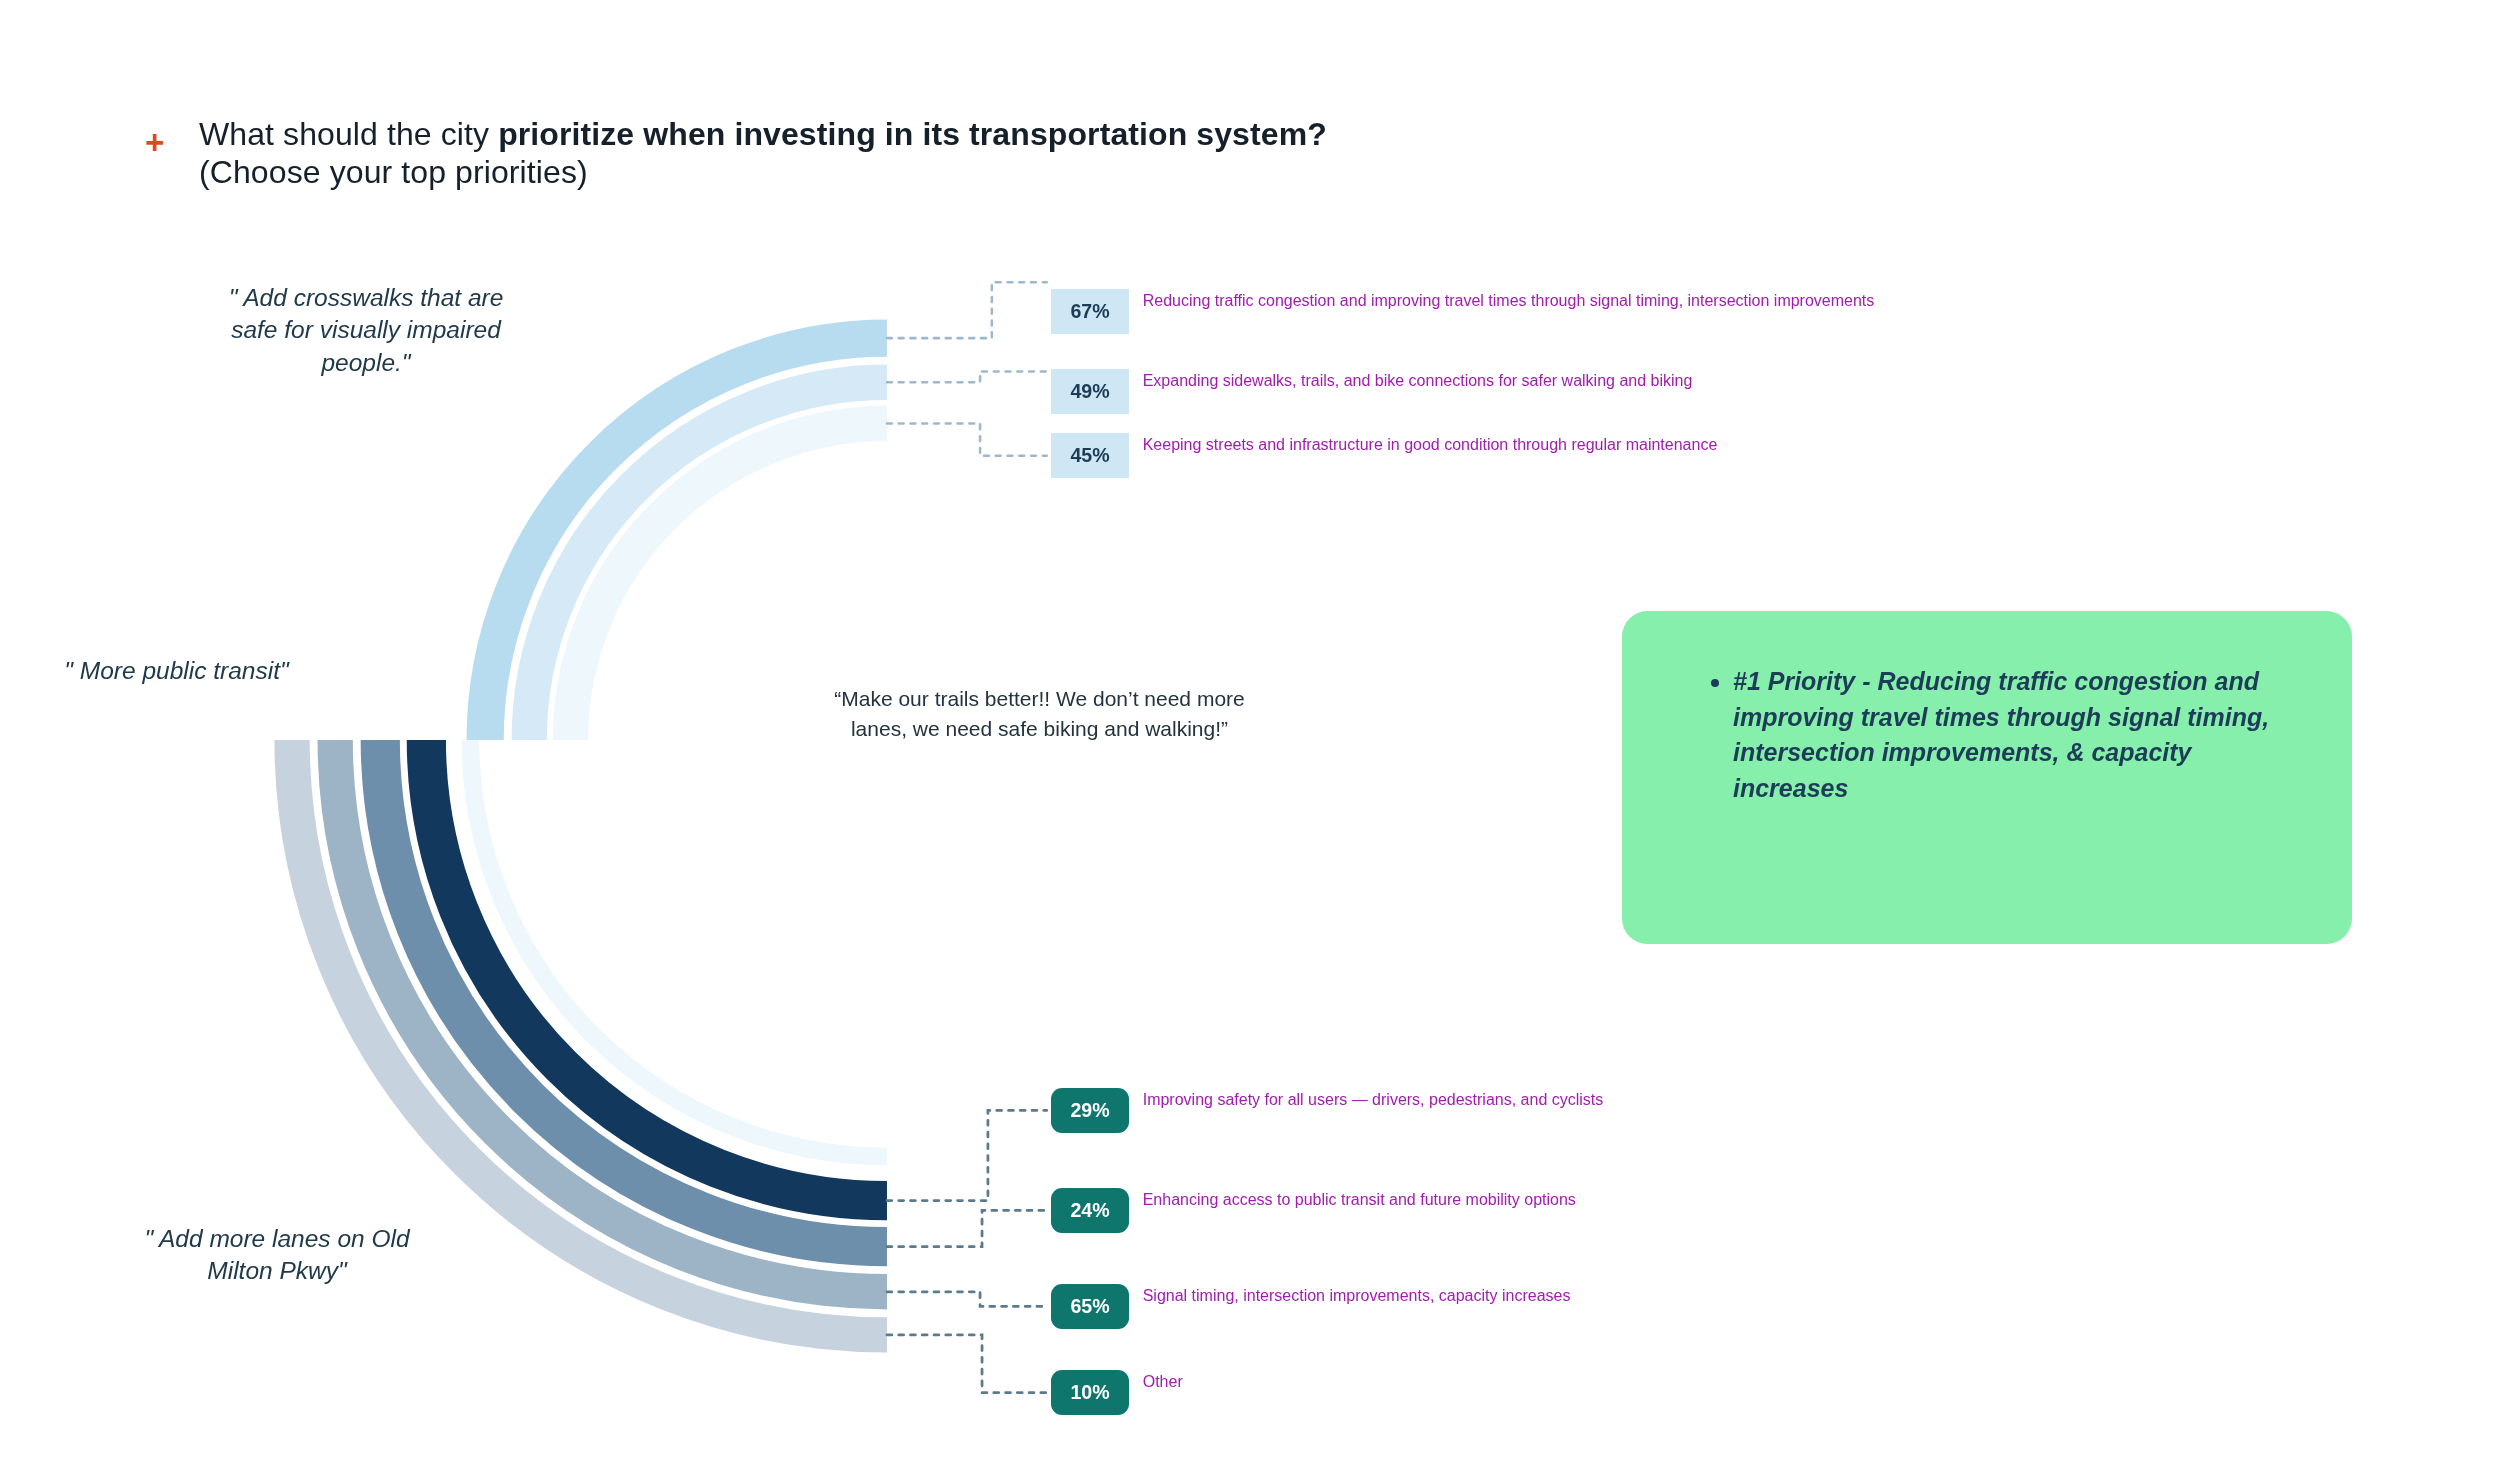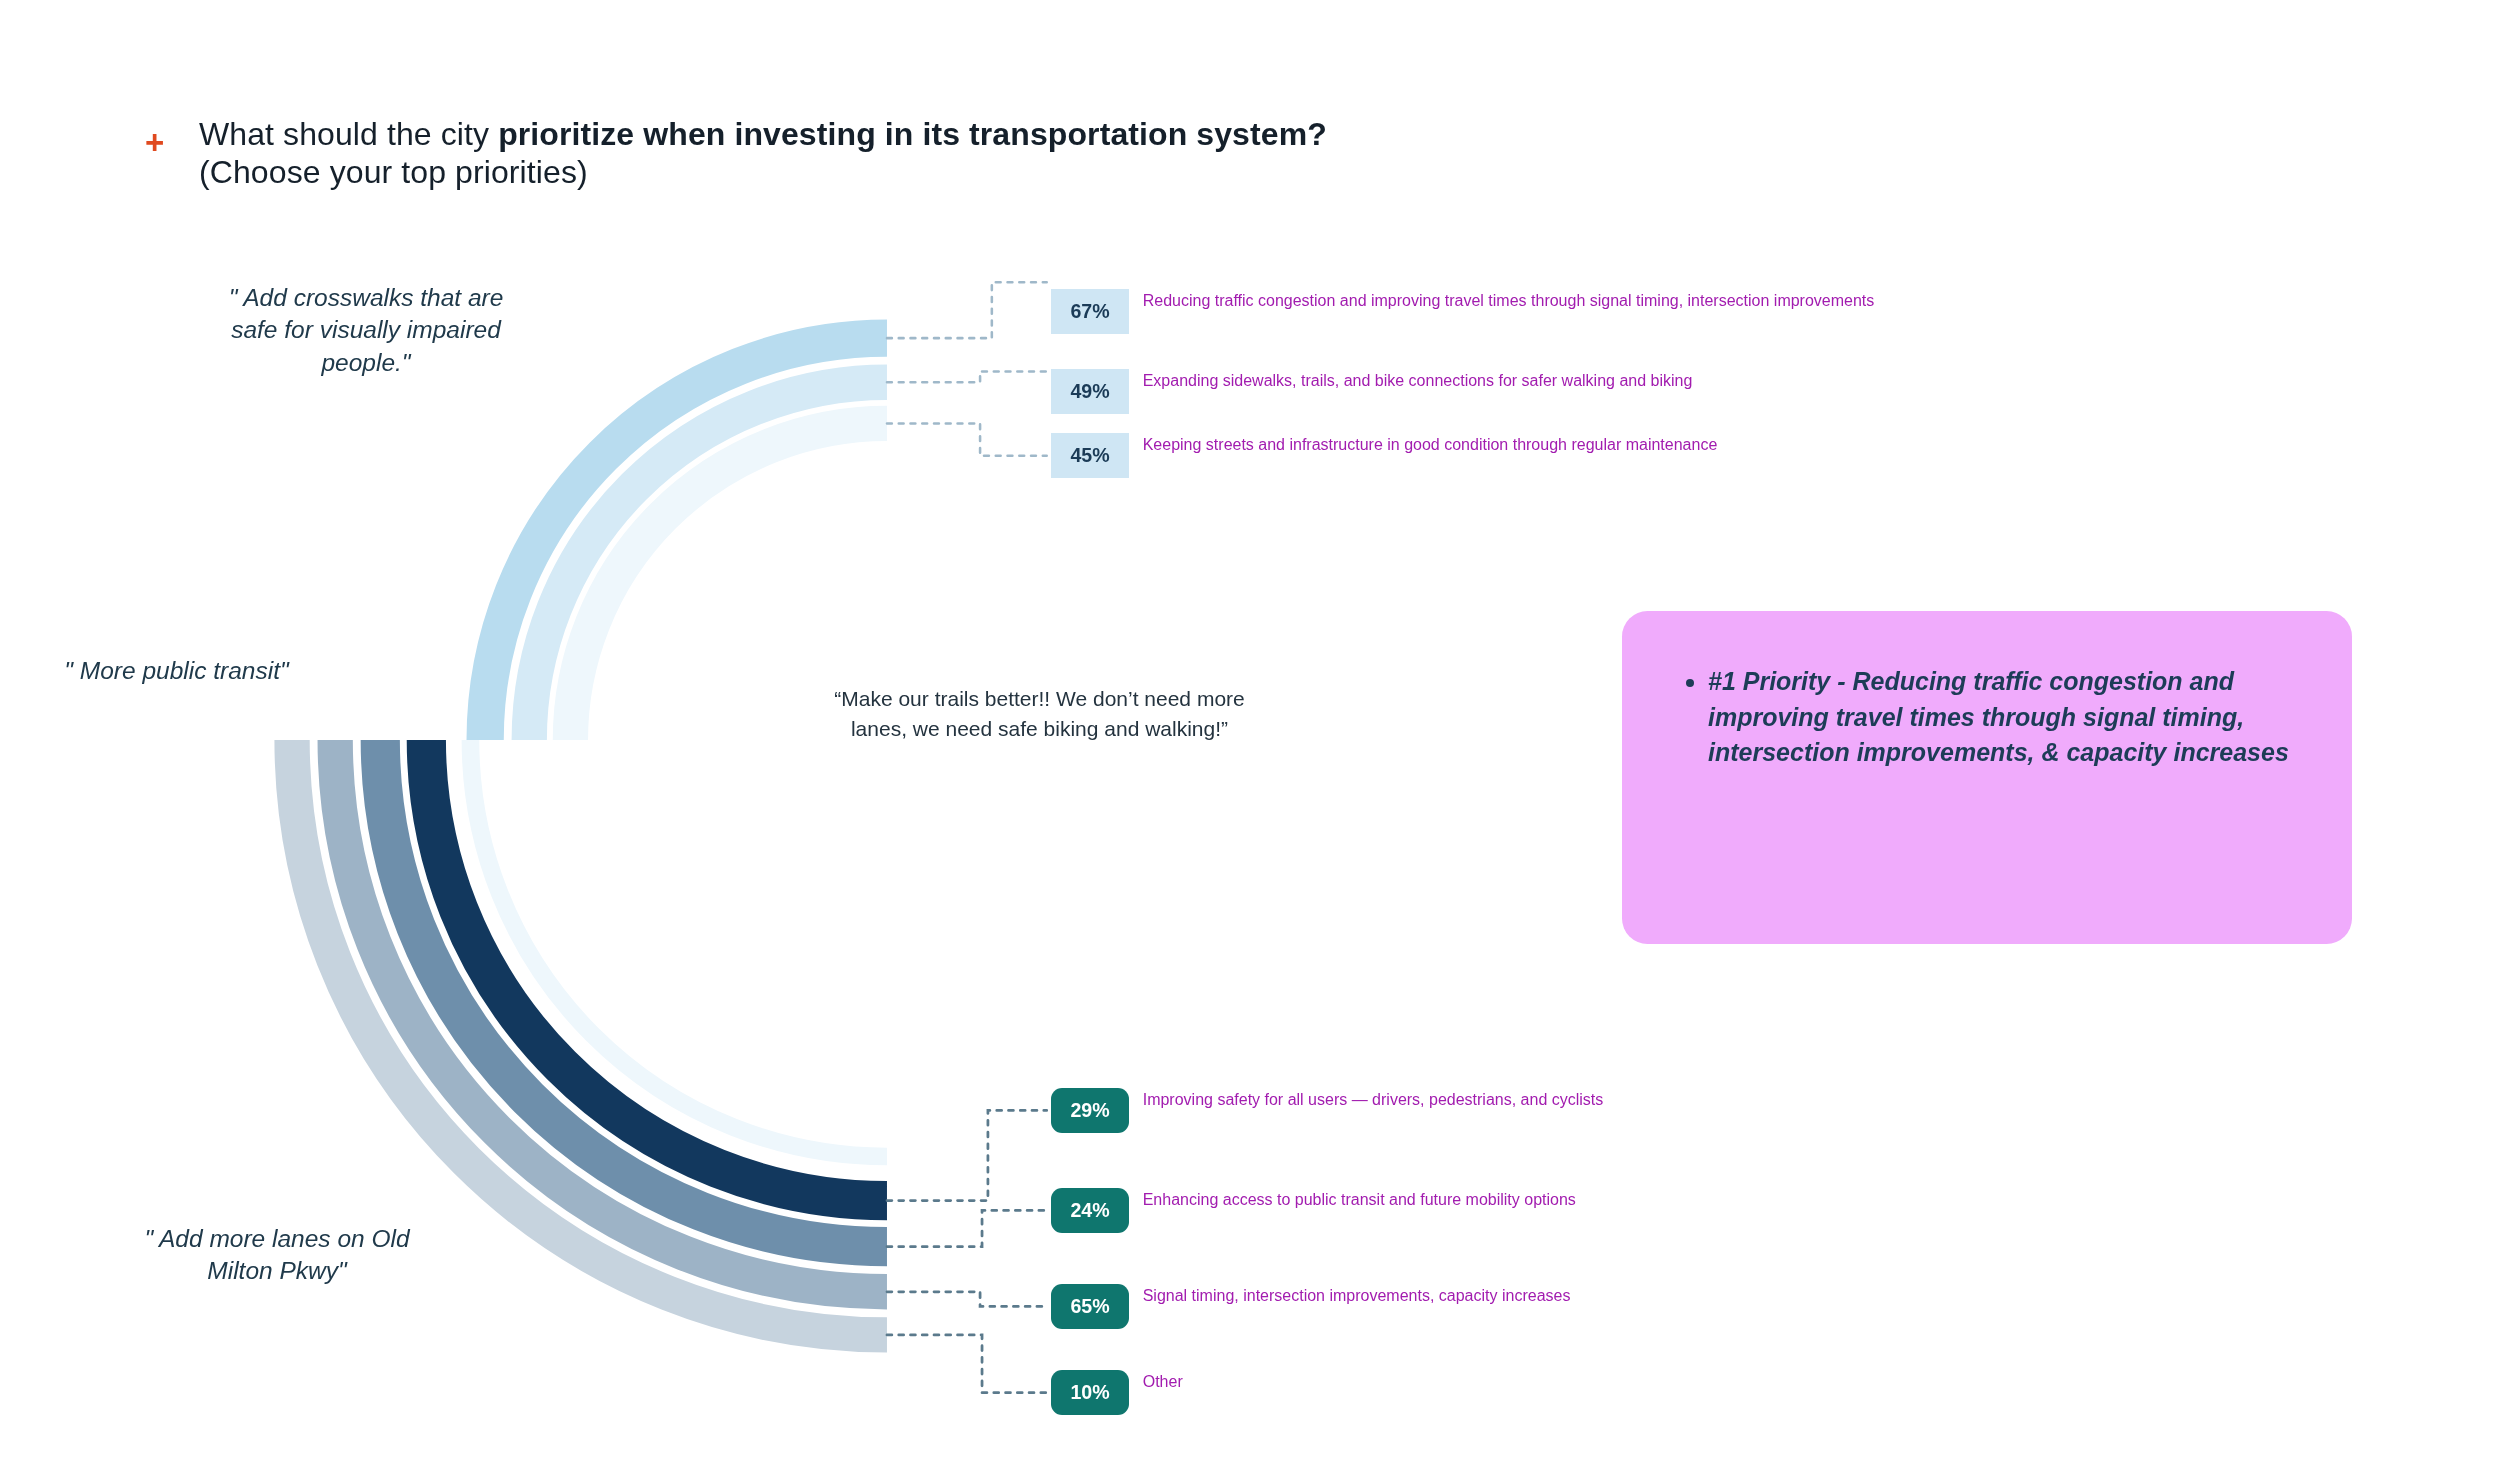--- a/index.html
+++ b/index.html
@@ -98,24 +98,24 @@
     color: #24333f;
   }
 
   
   #callout-box {
     position: absolute;
     left: 1622px;
     top: 611px;
     width: 730px;
     height: 333px;
-    background: #f0abfc;
+    background: #86efac;
     border-radius: 25.5px;
     box-sizing: border-box;
-    padding: 53px 49px 29px 57px;
+    padding: 53px 49px 29px 82px;
   }
   #callout-list {
     margin: 0;
     padding: 0 0 0 29px;
     list-style: disc;
   }
   #callout-list li {
     font-size: 25px;
     line-height: 1.42;
     font-weight: 700;

